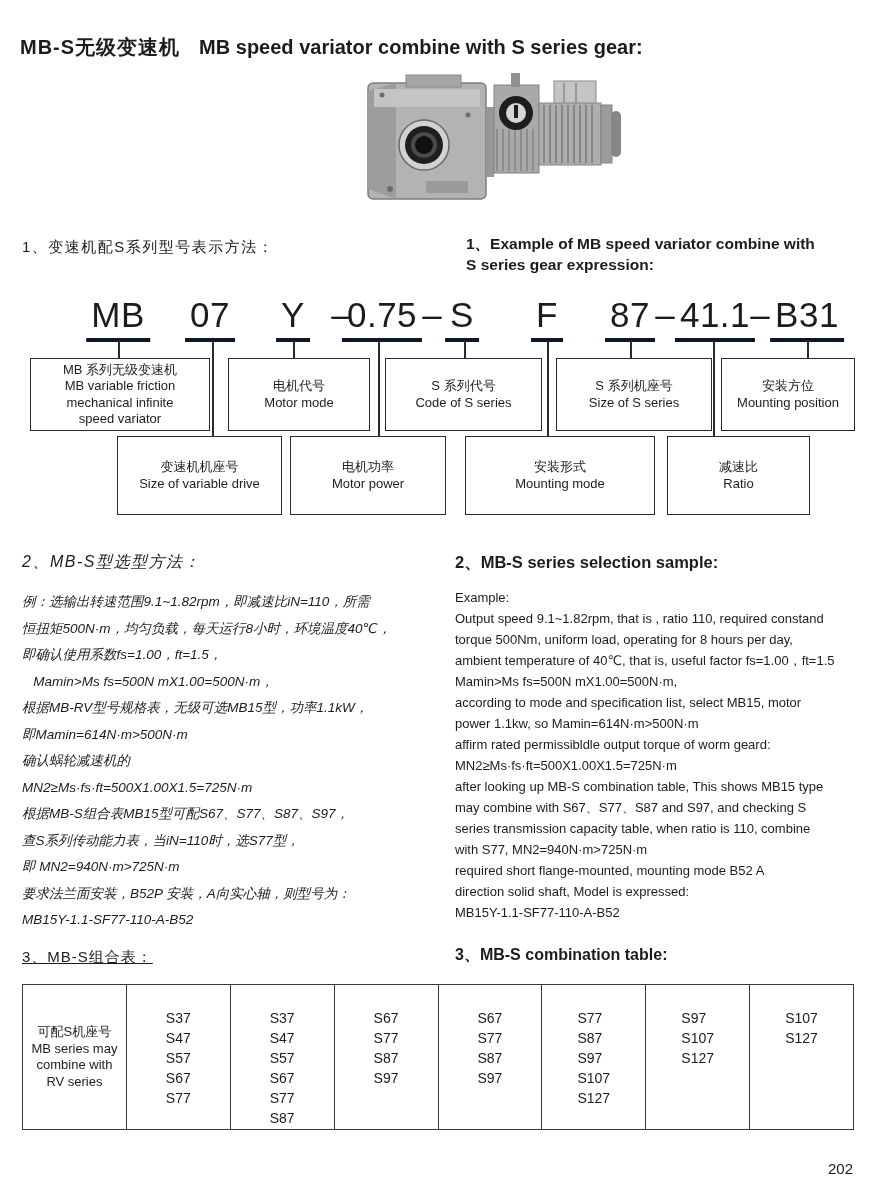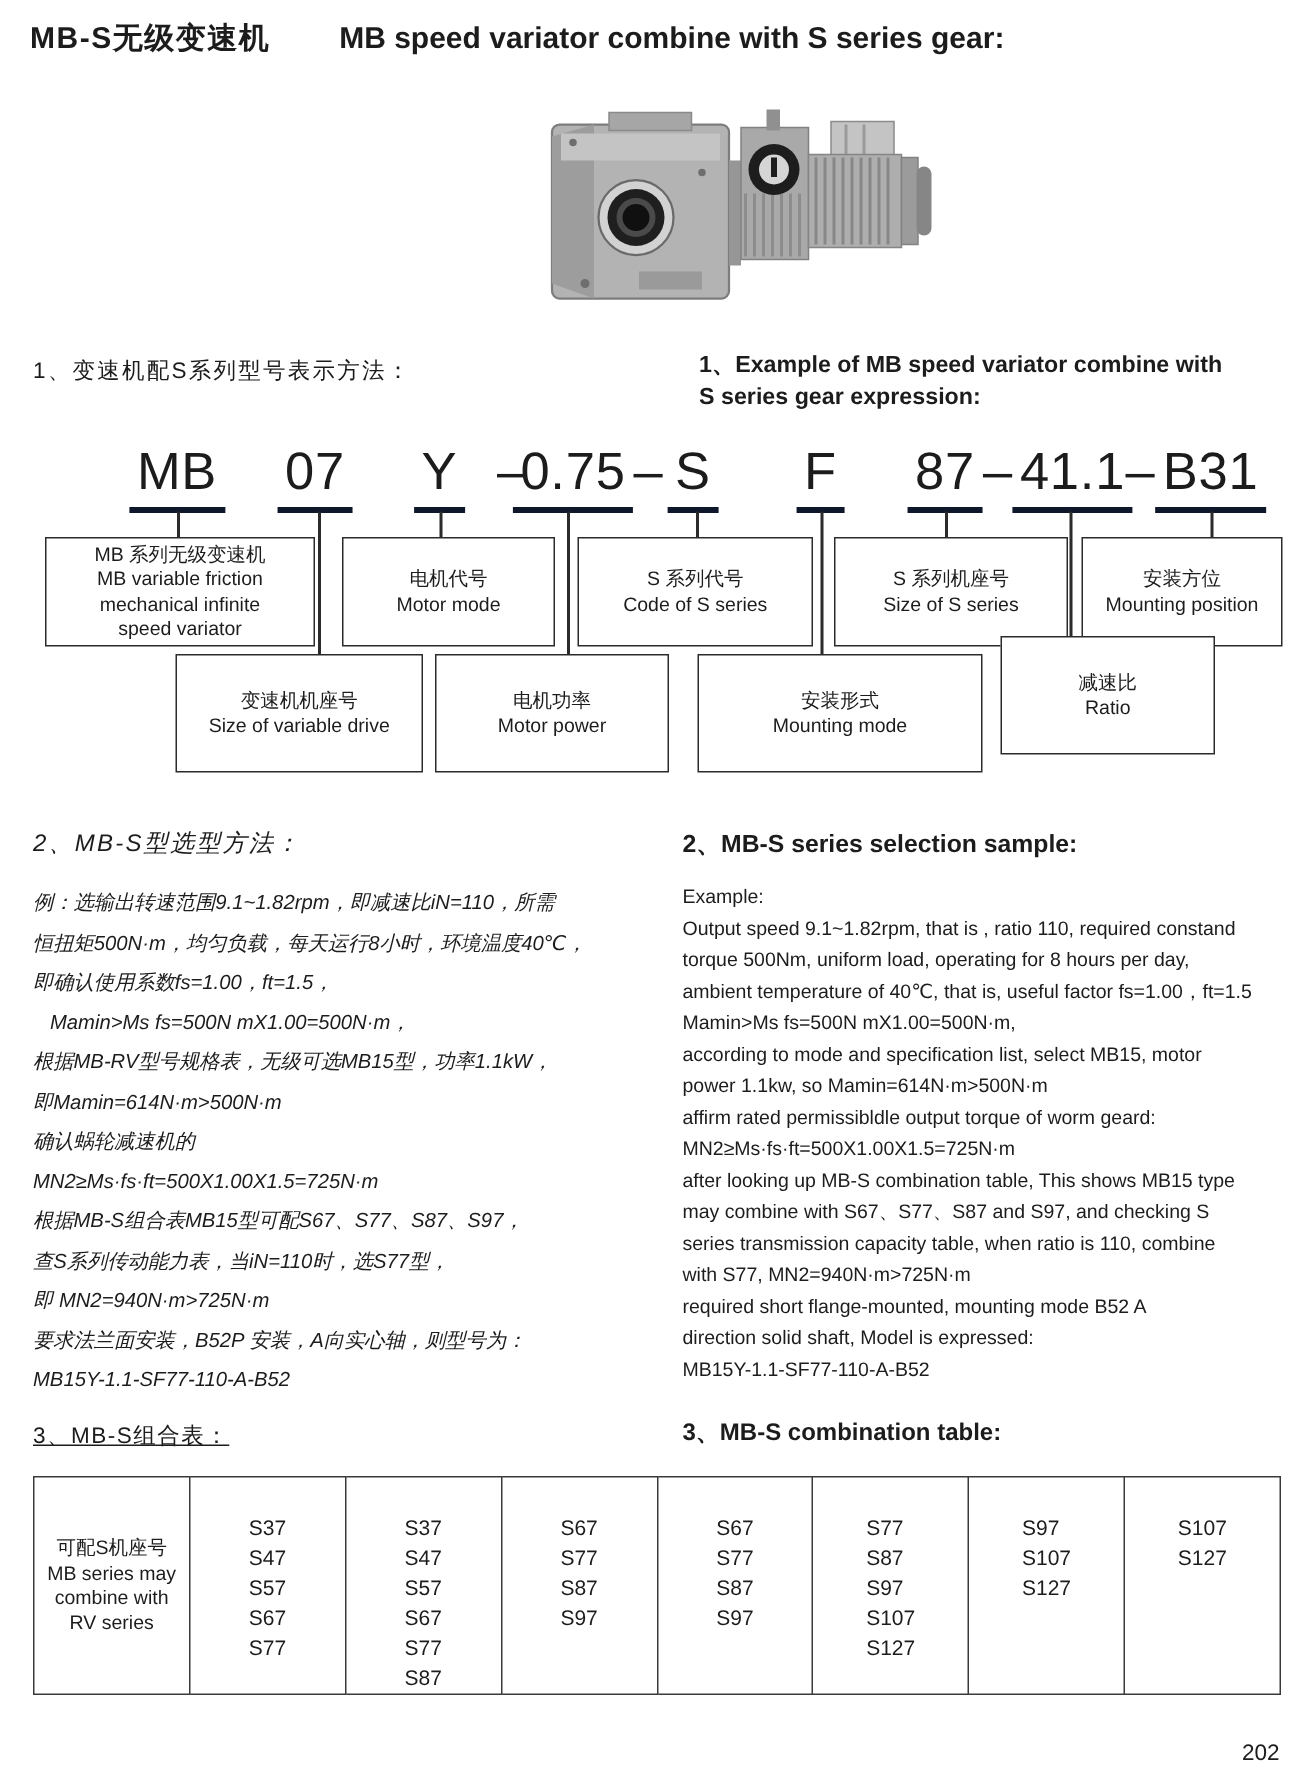--- a/index.html
+++ b/index.html
@@ -1,21 +1,21 @@
 <!DOCTYPE html>
 <html><head>
 <meta charset="utf-8">
 <style>
   html,body{margin:0;padding:0;background:#ffffff;}
   .page{
     position:relative;width:875px;height:1191px;background:#fff;
     font-family:"Liberation Sans","DejaVu Sans",sans-serif;color:#1c1c1c;overflow:hidden;
   }
   
-  .title-row{position:absolute;left:20px;top:12px;display:flex;gap:46px;align-items:baseline;}
+  .title-row{position:absolute;left:20px;top:34px;display:flex;gap:19px;align-items:baseline;}
   .title-zh{font-size:20px;font-weight:bold;letter-spacing:1px;}
   .title-en{font-size:20px;font-weight:bold;}
   
   .photo{position:absolute;left:366px;top:71px;}
   
   .s1-zh{position:absolute;left:22px;top:238px;font-size:15px;letter-spacing:1.5px;}
   .s1-en{position:absolute;left:466px;top:233px;width:410px;font-size:15.5px;font-weight:bold;line-height:21px;}
   
   .diagram{position:absolute;left:0;top:295px;width:875px;height:228px;}
   .seg{
@@ -171,21 +171,21 @@
         <div>Size of variable drive</div>
       </div>
     <div class="lbox" style="left:290px;top:141px;width:154px;height:77px">
         <div>电机功率</div>
         <div>Motor power</div>
       </div>
     <div class="lbox" style="left:465px;top:141px;width:188px;height:77px">
         <div>安装形式</div>
         <div>Mounting mode</div>
       </div>
-    <div class="lbox" style="left:667px;top:129px;width:141px;height:77px">
+    <div class="lbox" style="left:667px;top:141px;width:141px;height:77px">
         <div>减速比</div>
         <div>Ratio</div>
       </div>
   </div>
 
   <div class="s2-left">
     <div class="h2-zh">2、MB-S型选型方法：</div>
     <div class="para-zh"><div>例：选输出转速范围9.1~1.82rpm，即减速比iN=110，所需</div><div>恒扭矩500N·m，均匀负载，每天运行8小时，环境温度40℃，</div><div>即确认使用系数fs=1.00，ft=1.5，</div><div>   Mamin&gt;Ms fs=500N mX1.00=500N·m，</div><div>根据MB-RV型号规格表，无级可选MB15型，功率1.1kW，</div><div>即Mamin=614N·m&gt;500N·m</div><div>确认蜗轮减速机的</div><div>MN2≥Ms·fs·ft=500X1.00X1.5=725N·m</div><div>根据MB-S组合表MB15型可配S67、S77、S87、S97，</div><div>查S系列传动能力表，当iN=110时，选S77型，</div><div>即 MN2=940N·m&gt;725N·m</div><div>要求法兰面安装，B52P 安装，A向实心轴，则型号为：</div><div>MB15Y-1.1-SF77-110-A-B52</div></div>
   </div>
   <div class="s2-right">

